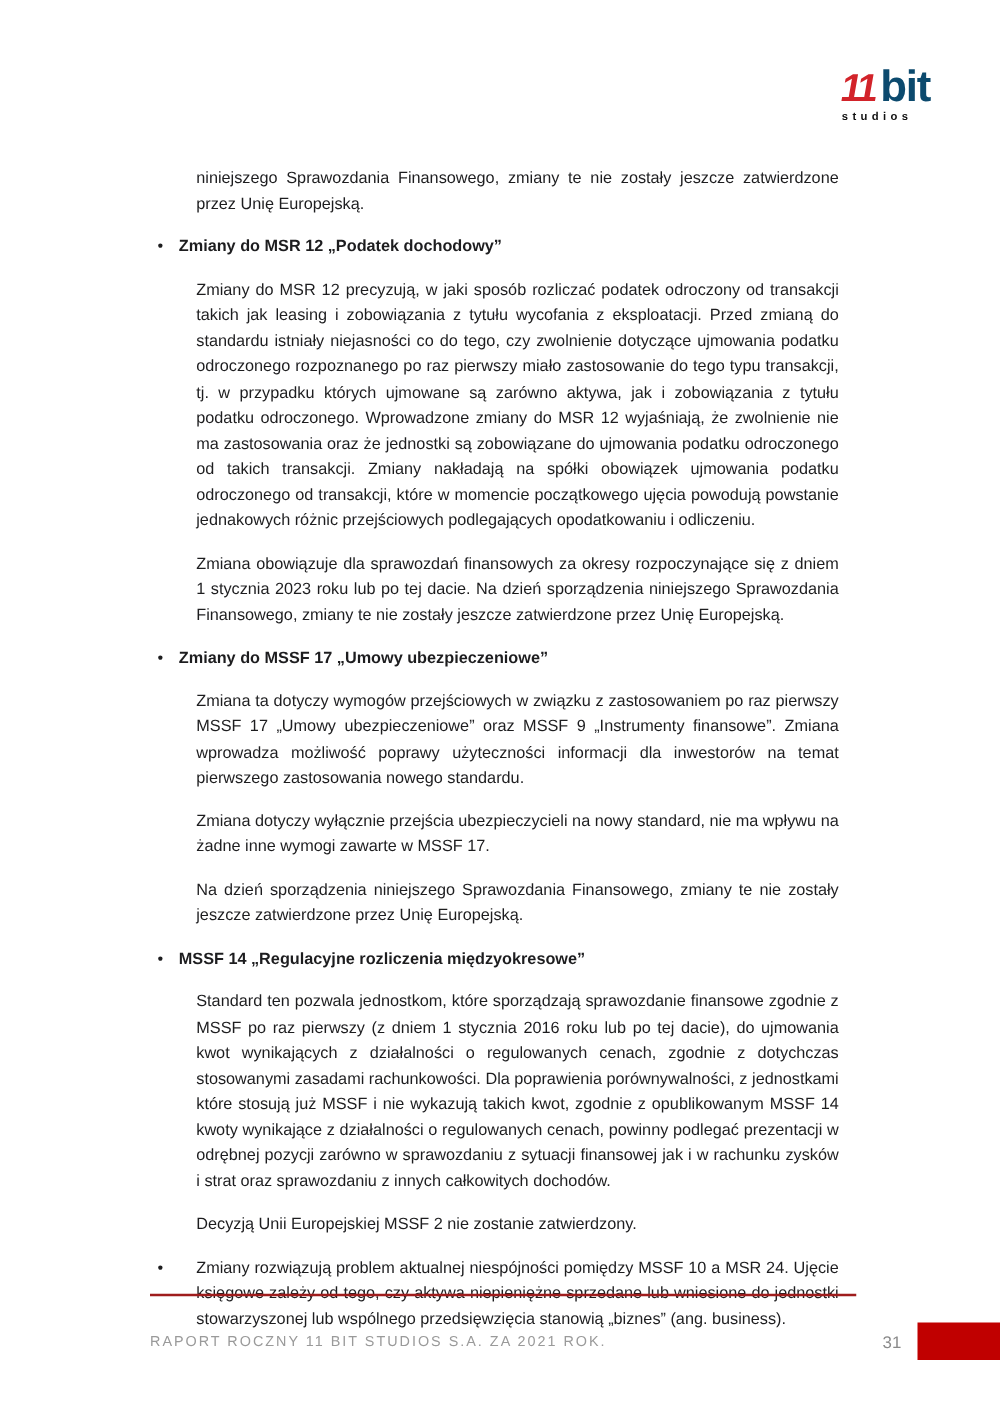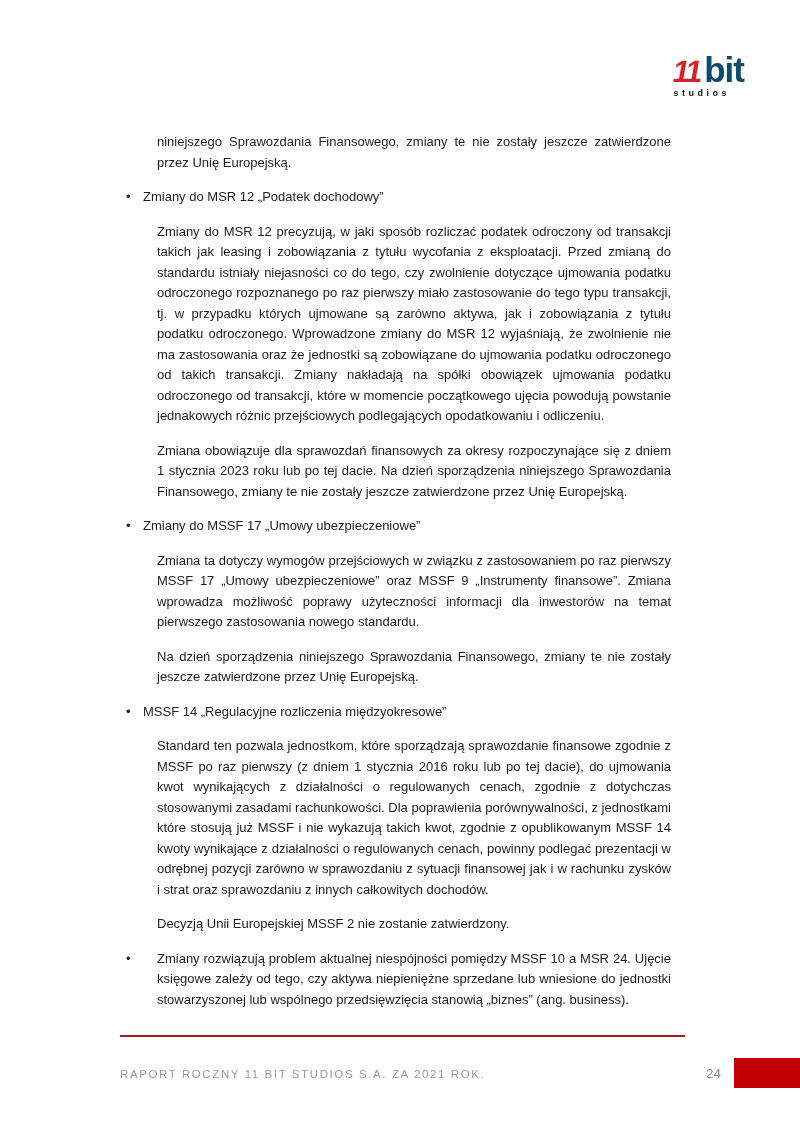--- a/index.html
+++ b/index.html
@@ -20,21 +20,21 @@
   .logo-bit{color:#0c4a6e;font-weight:bold;font-size:35px;letter-spacing:-1px;}
   .logo-sub{color:#111;font-size:9px;font-weight:bold;letter-spacing:3.5px;margin-top:2px;text-align:left;}
 
   
   .content{position:absolute;top:118px;left:143px;width:542px;color:var(--text);
            font-size:13px;line-height:20.5px;text-align:justify;}
   .para{margin:14px;}
   .bullets{margin:0;padding:0;}
   .bullet-item{position:relative;}
   .bullet-item::before{content:"•";position:absolute;left:-17px;top:0;color:var(--text);}
-  .bullet-title{font-weight:normal;margin:0;}
+  .bullet-title{font-weight:bold;margin:0;}
 
   
   .footer-line{position:absolute;left:120px;top:1035px;width:565px;height:2px;background:var(--divider-red);}
   .footer-text{position:absolute;left:120px;top:1068px;width:565px;text-align:left;
                color:var(--footer-gray);font-size:11.5px;letter-spacing:1.6px;}
   .page-number{position:absolute;left:706px;top:1066px;color:#8a8a8a;font-size:13.5px;}
   .footer-block{position:absolute;right:0;top:1058px;width:66px;height:30px;background:var(--block-red);}
 </style>
 </head>
 <body>
@@ -54,33 +54,34 @@
     <div class="bullets">
   <div class="bullet-item">
     <p class="para bullet-title">Zmiany do MSR 12 „Podatek dochodowy”</p>
   <p class="para">Zmiany do MSR 12 precyzują, w jaki sposób rozliczać podatek odroczony od transakcji takich jak leasing i zobowiązania z tytułu wycofania z eksploatacji. Przed zmianą do standardu istniały niejasności co do tego, czy zwolnienie dotyczące ujmowania podatku odroczonego rozpoznanego po raz pierwszy miało zastosowanie do tego typu transakcji, tj. w przypadku których ujmowane są zarówno aktywa, jak i zobowiązania z tytułu podatku odroczonego. Wprowadzone zmiany do MSR 12 wyjaśniają, że zwolnienie nie ma zastosowania oraz że jednostki są zobowiązane do ujmowania podatku odroczonego od takich transakcji. Zmiany nakładają na spółki obowiązek ujmowania podatku odroczonego od transakcji, które w momencie początkowego ujęcia powodują powstanie jednakowych różnic przejściowych podlegających opodatkowaniu i odliczeniu.</p>
           <p class="para">Zmiana obowiązuje dla sprawozdań finansowych za okresy rozpoczynające się z dniem 1 stycznia 2023 roku lub po tej dacie. Na dzień sporządzenia niniejszego Sprawozdania Finansowego, zmiany te nie zostały jeszcze zatwierdzone przez Unię Europejską.</p>
         </div>
 
   <div class="bullet-item">
     <p class="para bullet-title">Zmiany do MSSF 17 „Umowy ubezpieczeniowe”</p>
   <p class="para">Zmiana ta dotyczy wymogów przejściowych w związku z zastosowaniem po raz pierwszy MSSF 17 „Umowy ubezpieczeniowe” oraz MSSF 9 „Instrumenty finansowe”. Zmiana wprowadza możliwość poprawy użyteczności informacji dla inwestorów na temat pierwszego zastosowania nowego standardu.</p>
+          <p class="para">Zmiana dotyczy wyłącznie przejścia ubezpieczycieli na nowy standard, nie ma wpływu na żadne inne wymogi zawarte w MSSF 17.</p>
           <p class="para">Na dzień sporządzenia niniejszego Sprawozdania Finansowego, zmiany te nie zostały jeszcze zatwierdzone przez Unię Europejską.</p>
         </div>
 
   <div class="bullet-item">
     <p class="para bullet-title">MSSF 14 „Regulacyjne rozliczenia międzyokresowe”</p>
   <p class="para">Standard ten pozwala jednostkom, które sporządzają sprawozdanie finansowe zgodnie z MSSF po raz pierwszy (z dniem 1 stycznia 2016 roku lub po tej dacie), do ujmowania kwot wynikających z działalności o regulowanych cenach, zgodnie z dotychczas stosowanymi zasadami rachunkowości. Dla poprawienia porównywalności, z jednostkami które stosują już MSSF i nie wykazują takich kwot, zgodnie z opublikowanym MSSF 14 kwoty wynikające z działalności o regulowanych cenach, powinny podlegać prezentacji w odrębnej pozycji zarówno w sprawozdaniu z sytuacji finansowej jak i w rachunku zysków i strat oraz sprawozdaniu z innych całkowitych dochodów.</p>
           <p class="para">Decyzją Unii Europejskiej MSSF 2 nie zostanie zatwierdzony.</p>
         </div>
 
   <div class="bullet-item">
   <p class="para">Zmiany rozwiązują problem aktualnej niespójności pomiędzy MSSF 10 a MSR 24. Ujęcie księgowe zależy od tego, czy aktywa niepieniężne sprzedane lub wniesione do jednostki stowarzyszonej lub wspólnego przedsięwzięcia stanowią „biznes” (ang. business).</p>
         </div>
 </div>
   </div>
 
   <div class="footer-line"></div>
   <div class="footer-text">RAPORT ROCZNY 11 BIT STUDIOS S.A. ZA 2021 ROK.</div>
-  <div class="page-number">24</div>
+  <div class="page-number">31</div>
   <div class="footer-block"></div>
 
 </div>
 
 </body></html>

